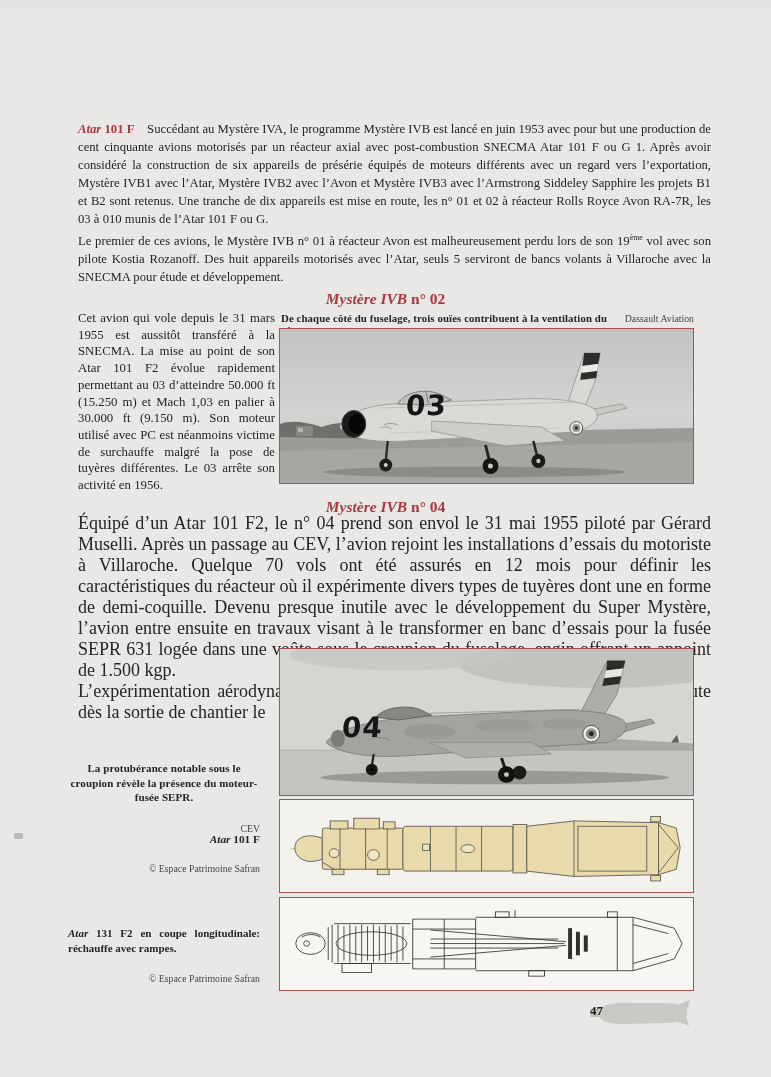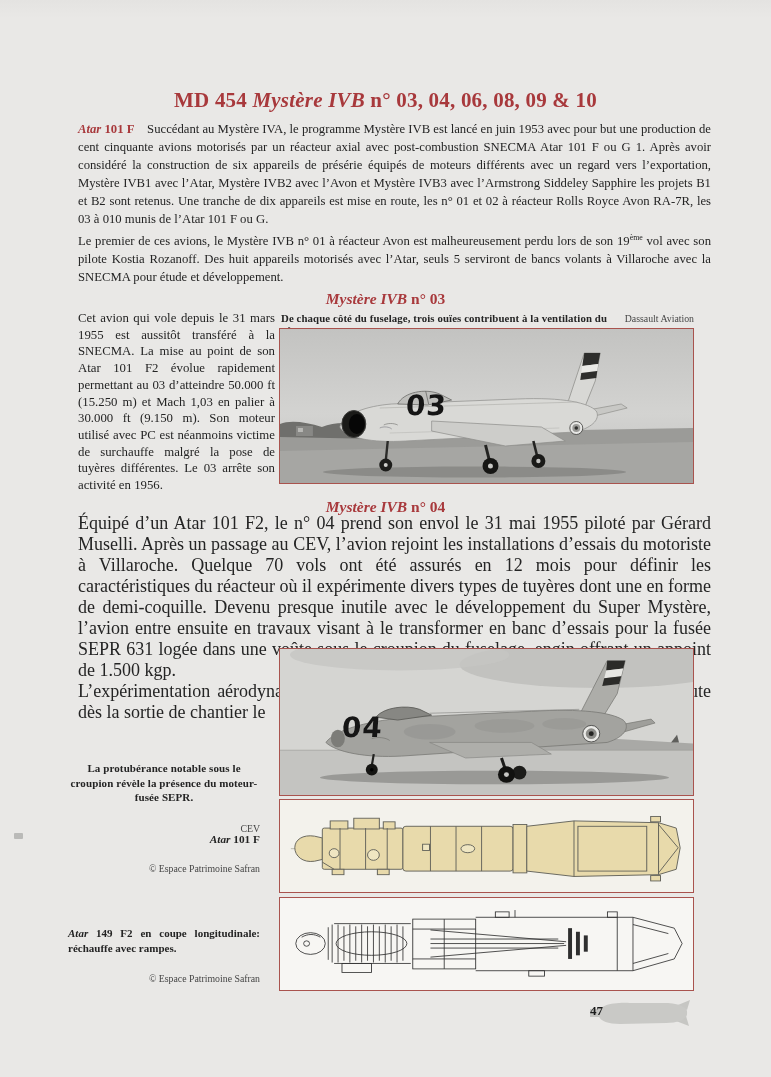--- a/index.html
+++ b/index.html
@@ -86,25 +86,24 @@
   .margin-smudge{
     position:absolute;left:14px;top:833px;width:9px;height:6px;
     background:#aeaeac;opacity:.8;border-radius:1px;
   }
 </style>
 </head>
 <body>
 
 <div class="page">
 
-  <h1 class="page-title"><span class="seg-b">MD 454 </span><span class="seg-bi">Mystère IVB</span><span class="seg-b"> n° 03, 04, 06, 08, 09 &amp; 10</span></h1>
 
   <div class="intro"><span class="seg-red seg-bi">Atar</span><span class="seg-red seg-b"> 101 F</span><span>  Succédant au </span><span class="seg-i">Mystère IVA</span><span>, le programme </span><span class="seg-i">Mystère IVB</span><span> est lancé en juin 1953 avec pour but une production de cent cinquante avions motorisés par un réacteur axial avec post-combustion SNECMA </span><span class="seg-i">Atar</span><span> 101 F ou G 1. Après avoir considéré la construction de six appareils de présérie équipés de moteurs différents avec un regard vers l’exportation, </span><span class="seg-i">Mystère IVB1</span><span> avec l’</span><span class="seg-i">Atar, Mystère IVB2</span><span> avec l’</span><span class="seg-i">Avon et Mystère IVB3</span><span> avec l’Armstrong Siddeley </span><span class="seg-i">Sapphire</span><span> les projets B1 et B2 sont retenus. Une tranche de dix appareils est mise en route, les n° 01 et 02 à réacteur Rolls Royce </span><span class="seg-i">Avon</span><span> RA-7R, les 03 à 010 munis de l’</span><span class="seg-i">Atar</span><span> 101 F ou G.</span><br><span>Le premier de ces avions, le </span><span class="seg-i">Mystère IVB</span><span> n° 01 à réacteur </span><span class="seg-i">Avon</span><span> est malheureusement perdu lors de son 19</span><span class="seg-sup">ème</span><span> vol avec son pilote </span><span class="seg-i">Kostia</span><span> Rozanoff. Des huit appareils motorisés avec l’</span><span class="seg-i">Atar</span><span>, seuls 5 serviront de bancs volants à Villaroche avec la SNECMA pour étude et développement.</span></div>
 
-  <div class="sec-head sec-head-03"><span class="seg-bi">Mystère IVB</span><span class="seg-b"> n° 03</span></div>
+  <div class="sec-head sec-head-03"><span class="seg-bi">Mystère IVB</span><span class="seg-b"> n° 02</span></div>
 
   <div class="col-text col-03"><span>Cet avion qui vole depuis le 31 mars 1955 est aussitôt transféré à la SNECMA. La mise au point de son </span><span class="seg-i">Atar</span><span> 101 F2 évolue rapidement permettant au 03 d’atteindre 50.000 ft (15.250 m) et Mach 1,03 en palier à 30.000 ft (9.150 m). Son moteur utilisé avec PC est néanmoins victime de surchauffe malgré la pose de tuyères différentes. Le 03 arrête son activité en 1956.</span></div>
 
   <div class="photo-cap">
     <span class="cap-bold">De chaque côté du fuselage, trois ouïes contribuent à la ventilation du réacteur.</span>
     <span class="credit">Dassault Aviation</span>
   </div>
 
   <div class="photo-frame photo-03">
     <svg viewBox="0 0 414 154" preserveAspectRatio="none">
@@ -236,21 +235,21 @@
         <line x1="382" y1="24" x2="402" y2="50" fill="none"></line>
         <line x1="382" y1="78" x2="402" y2="50" fill="none"></line>
         <rect x="374" y="15" width="10" height="6"></rect>
         <rect x="374" y="81" width="10" height="6"></rect>
         <line x1="40" y1="66" x2="52" y2="74" fill="none"></line>
       </g>
     </svg>
   </div>
 
   <div class="cap-block cap-atar-f2">
-    <span class="cap-rich"><span class="seg-bi">Atar</span><span class="seg-b"> 149 F2 en coupe longitudinale: réchauffe avec rampes.</span></span>
+    <span class="cap-rich"><span class="seg-bi">Atar</span><span class="seg-b"> 131 F2 en coupe longitudinale: réchauffe avec rampes.</span></span>
     <span class="credit credit-line cap-right">© Espace Patrimoine Safran</span>
   </div>
 
   <div class="diag-frame diag-2">
     <svg viewBox="0 0 414 95" preserveAspectRatio="none">
       <g stroke="#333333" stroke-width="0.9" fill="none">
         <ellipse cx="28" cy="47" rx="15" ry="12"></ellipse>
         <path d="M19,40 C25,36 32,36 38,40"></path>
         <circle cx="24" cy="47" r="3"></circle>
         <line x1="46" y1="29" x2="46" y2="65"></line>

